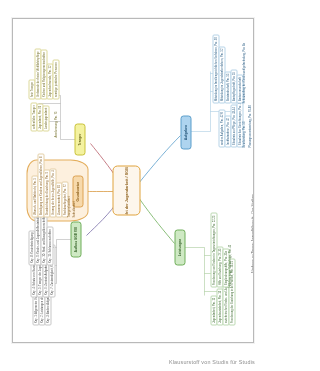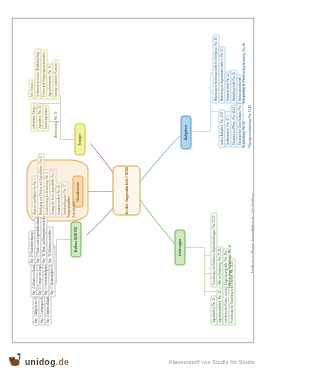--- a/index.html
+++ b/index.html
@@ -242,34 +242,17 @@
       <div class="leaf b" style="left:240px; top:230px;">Schutzauftrag bei Kindeswohlgefaehrdung, Par. 8a</div>
       <div class="leaf b" style="left:196px; top:236px;">Planungsverantwortung, Par. 79-80</div>
 
     </div>
 
     <div class="sheet-caption">Mindmap zu Thema: Jugendhilferecht - Das Studium</div>
   </div>
 
   <div class="footer">
 
-    <div class="brand">
-      <svg class="logo-dog" viewBox="0 0 30 28">
-        <ellipse cx="14" cy="19" rx="9" ry="7" fill="#7a4b22"></ellipse>
-        <ellipse cx="8" cy="14" rx="5.2" ry="5.6" fill="#8a5526"></ellipse>
-        <ellipse cx="4.6" cy="11.5" rx="2.2" ry="3.6" fill="#5d3718" transform="rotate(-22 4.6 11.5)"></ellipse>
-        <ellipse cx="11.4" cy="11" rx="2.1" ry="3.4" fill="#5d3718" transform="rotate(16 11.4 11)"></ellipse>
-        <circle cx="6.4" cy="14.2" r="0.9" fill="#2a1709"></circle>
-        <circle cx="10.0" cy="14.0" r="0.9" fill="#2a1709"></circle>
-        <ellipse cx="8.1" cy="16.6" rx="1.5" ry="1.0" fill="#2a1709"></ellipse>
-        <path d="M21 16 C24 11 24 6 22 3" fill="none" stroke="#7a4b22" stroke-width="2.4" stroke-linecap="round"></path>
-        <rect x="18" y="1.5" width="7" height="2.2" rx="1" fill="#2a2a2a"></rect>
-        <rect x="20.8" y="0" width="1.6" height="3.4" rx="0.6" fill="#2a2a2a"></rect>
-      </svg>
-      <div class="wordmark">
-        <span>unidog</span><span class="dot">.de</span>
-      </div>
-    </div>
 
     <div class="tagline">Klausurstoff von Studis für Studis</div>
   </div>
 
 </div>
 
 </body></html>

